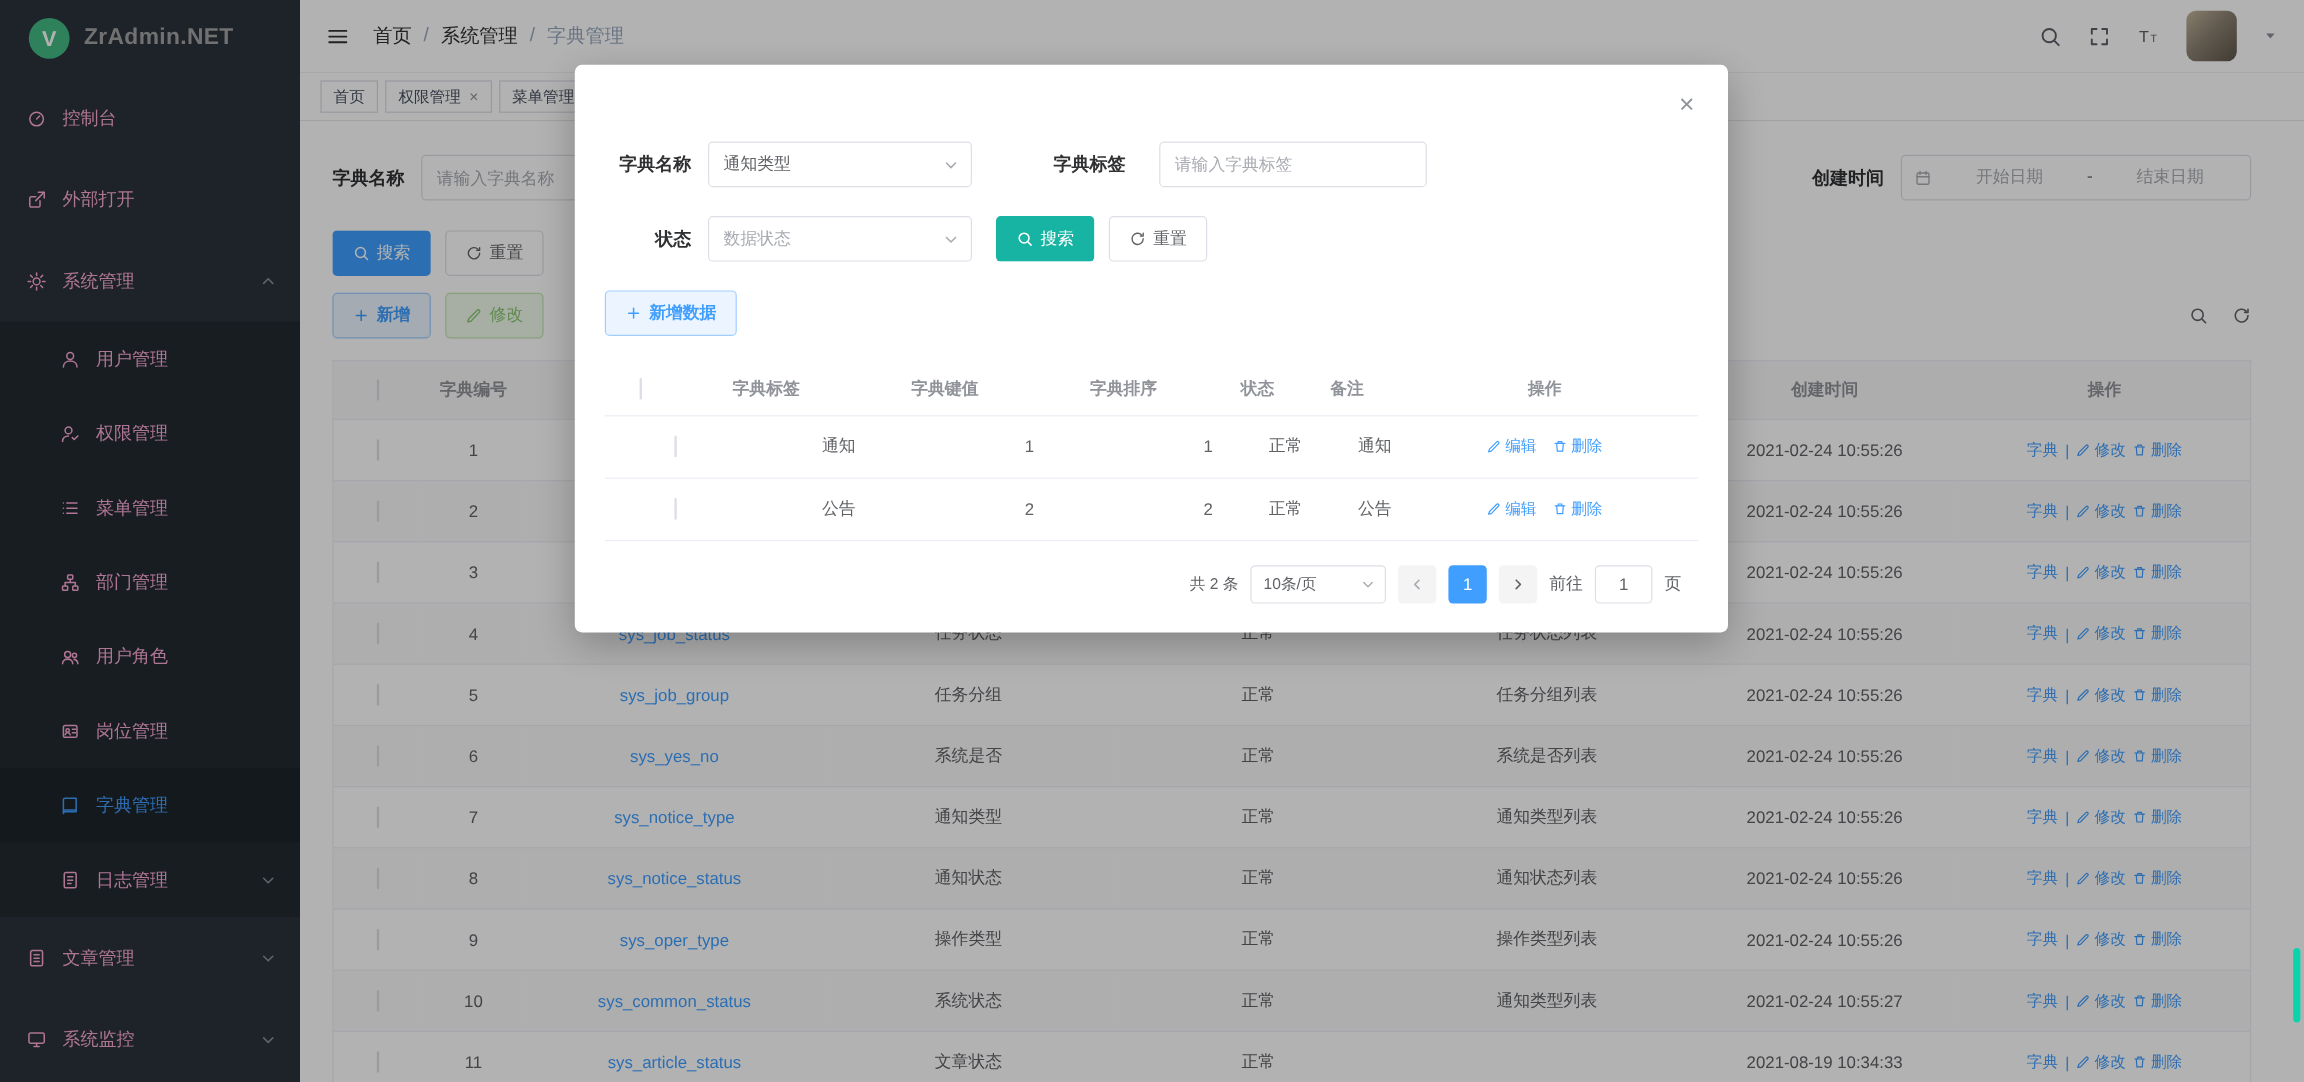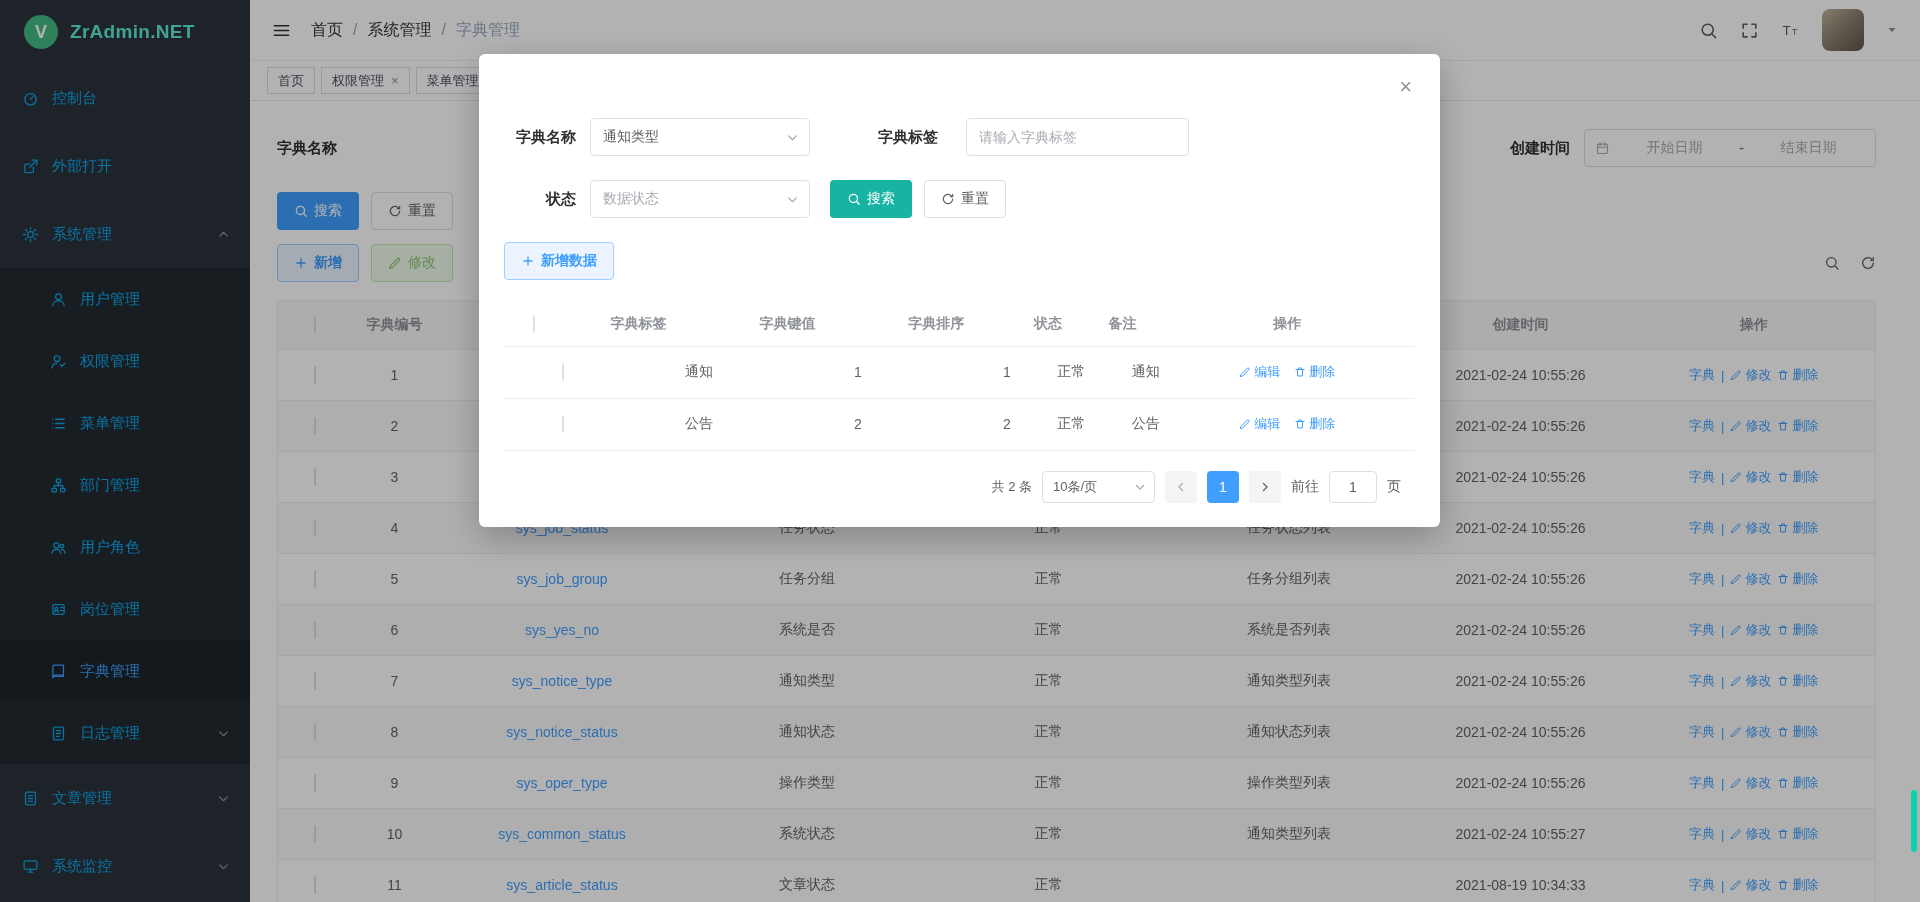--- a/index.html
+++ b/index.html
@@ -5,22 +5,22 @@
   * { box-sizing: border-box; margin: 0; padding: 0; }
   html,body { width:1920px; height:902px; overflow:hidden; }
   body { font-family:"Liberation Sans","DejaVu Sans",sans-serif; font-size:14px; color:#303133; background:#fff; }
   svg { display:block; }
   .app { display:flex; width:100%; height:100%; }
 
   
   .sidebar { width:250px; flex-shrink:0; background:#2b323b; color:#c6cbd4; overflow:hidden; }
   .logo { height:64px; display:flex; align-items:center; gap:12px; padding-left:24px; }
   .logo-badge { width:34px; height:34px; border-radius:50%; background:#42b983; color:#fff; font-weight:bold; font-size:18px; display:flex; align-items:center; justify-content:center; }
-  .logo-text { color:#5eead4; font-size:19px; font-weight:bold; letter-spacing:.3px; }
-  .mi { height:68px; display:flex; align-items:center; gap:13px; padding:0 20px 0 22px; font-size:15px; cursor:pointer; color:#0ea5e9; }
+  .logo-text { color:#a3a3a3; font-size:19px; font-weight:bold; letter-spacing:.3px; }
+  .mi { height:68px; display:flex; align-items:center; gap:13px; padding:0 20px 0 22px; font-size:15px; cursor:pointer; color:#f9a8d4; }
   .mi .ic svg { width:17px; height:17px; }
   .mi .chev { margin-left:auto; color:#8a909b; }
   .mi .chev svg { width:13px; height:13px; }
   .submenu { background:#232a32; }
   .submenu .mi { height:62px; padding-left:50px; }
   .mi.active { color:#409eff; background:#1d242c; }
 
   
   .main { flex:1; min-width:0; display:flex; flex-direction:column; background:#fff; }
   .hdr { height:61px; display:flex; align-items:center; gap:20px; padding:0 22px; border-bottom:1px solid #f0f0f0; background:#fff; }
@@ -319,20 +319,21 @@
       <span class="tag">
           <span>菜单管理</span>
           <span class="x">×</span>
         </span>
     </div>
 
     <div class="content">
 
       <div class="frow">
         <span class="flabel">字典名称</span>
+        <input class="inp" style="width: 240px;" placeholder="请输入字典名称">
         <span class="flabel" style="margin-left:auto">创建时间</span>
         <div class="daterange">
           <span class="ic">
               <svg viewBox="0 0 24 24" fill="none" stroke="currentColor" stroke-width="1.8" stroke-linecap="round">
                 <rect x="4" y="5" width="16" height="15" rx="2"></rect>
                 <path d="M8 3v4M16 3v4M4 10h16"></path>
               </svg>
             </span>
           <span class="dph">开始日期</span>
           <span class="dsep">-</span>

